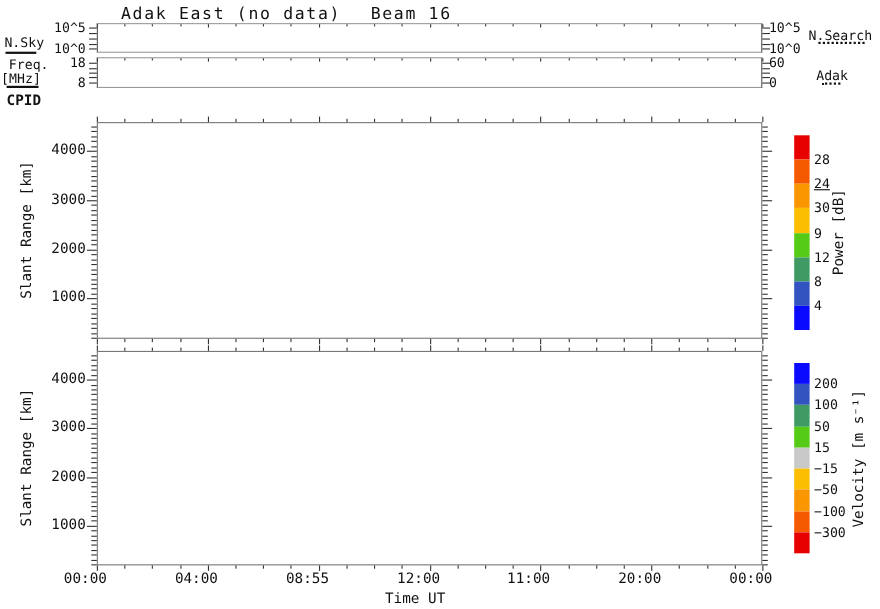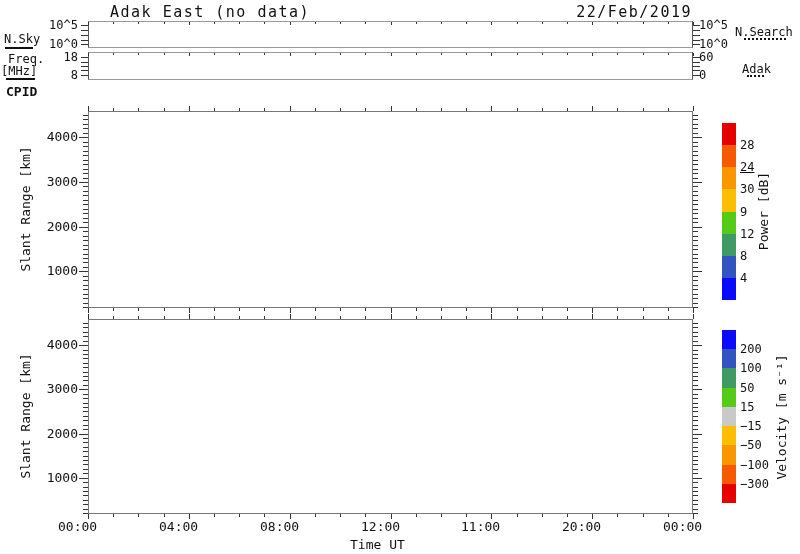--- a/index.html
+++ b/index.html
@@ -21,21 +21,21 @@
   .dotted-underline{position:absolute;height:0;border-bottom:2px dotted #111;}
   .cbar-seg{position:absolute;}
   .bold{font-weight:bold;}
 </style>
 </head>
 <body>
 
 <div id="stage">
 
   <div class="hdr center" style="left:110px;top:3px;width:225px">Adak East (no data)</div>
-  <div class="hdr right-align" style="left:540px;top:3px;width:152px">22/Feb/2019</div>
+  <div class="hdr center" style="left:337px;top:3px;width:120px">Beam 16</div>
 
   <div class="lab-sm" style="left:4px;top:32px">N.Sky</div>
   <div class="solid-underline" style="left:5px;top:47px;width:28px"></div>
 
   <div class="lab-sm" style="left:735px;top:25px">N.Search</div>
   <div class="dotted-underline" style="left:744px;top:38px;width:42px"></div>
 
   <div class="lab-sm" style="left:8px;top:52px">Freq.</div>
   <div class="lab-sm" style="left:1px;top:64px">[MHz]</div>
   <div class="solid-underline" style="left:6px;top:78px;width:29px"></div>
@@ -202,21 +202,21 @@
     <div class="tick" style="left: 668px; top: 22px; width: 1px; height: 2px;"></div>
     <div class="tick" style="left: 668px; top: 53px; width: 1px; height: 2px;"></div>
     <div class="tick" style="left: 693px; top: 106px; width: 1px; height: 5px;"></div>
     <div class="tick" style="left: 693px; top: 308px; width: 1px; height: 5px;"></div>
     <div class="tick" style="left: 693px; top: 314px; width: 1px; height: 5px;"></div>
     <div class="tick" style="left: 693px; top: 514px; width: 1px; height: 5px;"></div>
     <div class="tick" style="left: 693px; top: 22px; width: 1px; height: 3px;"></div>
     <div class="tick" style="left: 693px; top: 53px; width: 1px; height: 3px;"></div>
     <div class="lab center" style="left: 58px; top: 519px; width: 60px;">00:00</div>
     <div class="lab center" style="left: 159px; top: 519px; width: 60px;">04:00</div>
-    <div class="lab center" style="left: 260px; top: 519px; width: 60px;">08:00</div>
+    <div class="lab center" style="left: 260px; top: 519px; width: 60px;">08:55</div>
     <div class="lab center" style="left: 361px; top: 519px; width: 60px;">12:00</div>
     <div class="lab center" style="left: 461px; top: 519px; width: 60px;">11:00</div>
     <div class="lab center" style="left: 562px; top: 519px; width: 60px;">20:00</div>
     <div class="lab center" style="left: 663px; top: 519px; width: 60px;">00:00</div>
     <div class="tick" style="left: 83px; top: 307px; width: 5px; height: 1px;"></div>
     <div class="tick" style="left: 693px; top: 307px; width: 5px; height: 1px;"></div>
     <div class="tick" style="left: 83px; top: 303px; width: 5px; height: 1px;"></div>
     <div class="tick" style="left: 693px; top: 303px; width: 5px; height: 1px;"></div>
     <div class="tick" style="left: 83px; top: 298px; width: 5px; height: 1px;"></div>
     <div class="tick" style="left: 693px; top: 298px; width: 5px; height: 1px;"></div>

